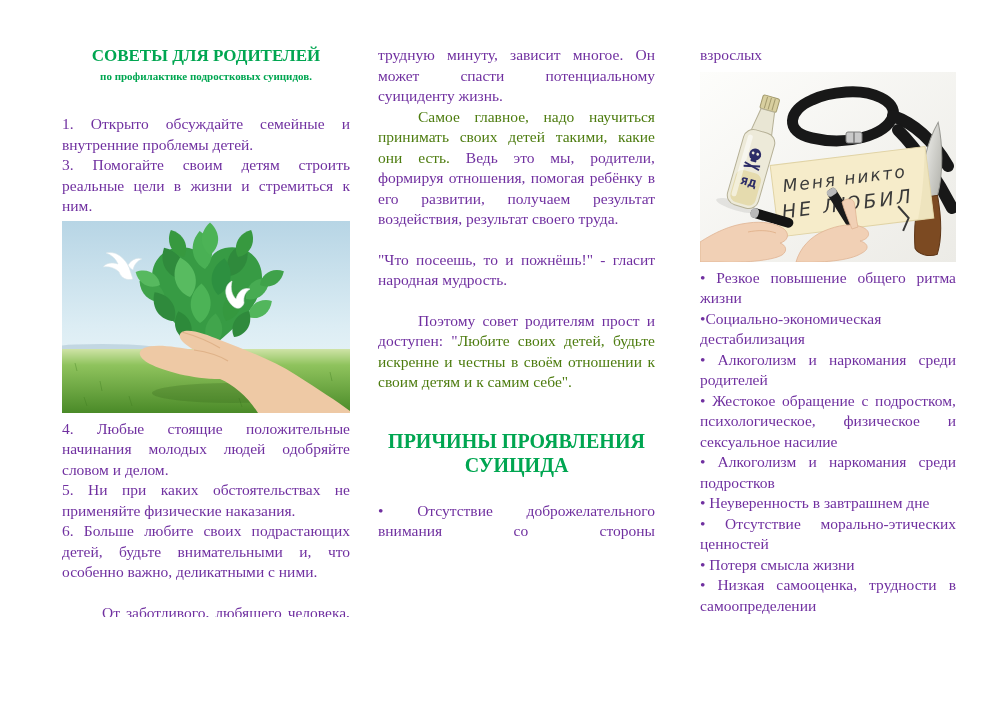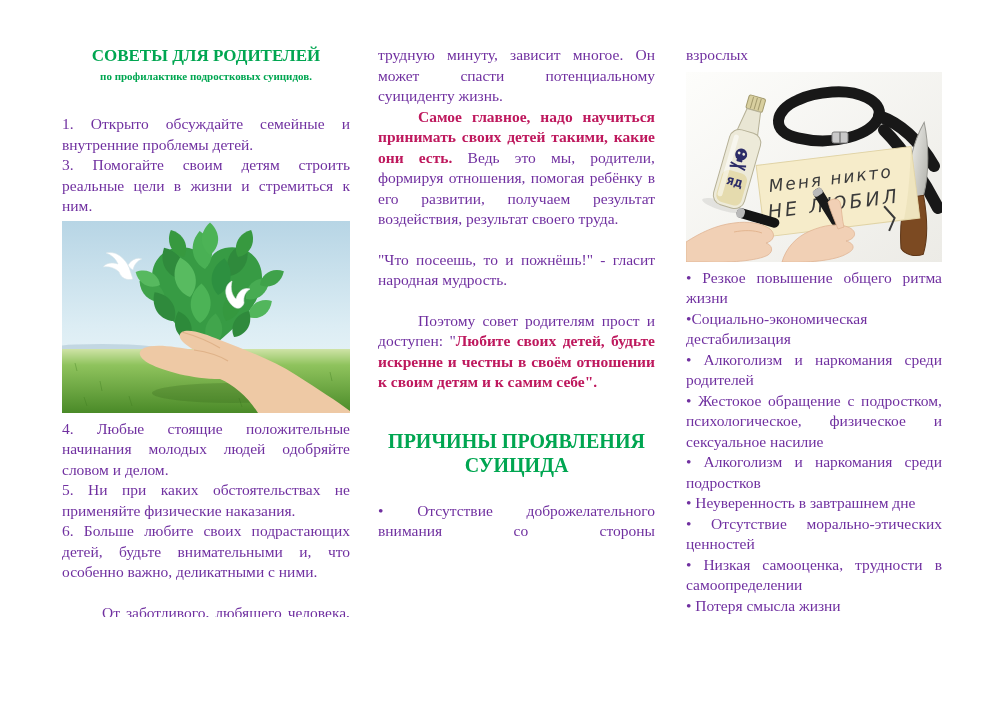--- a/index.html
+++ b/index.html
@@ -7,32 +7,32 @@
     position:relative;
     width:1000px;height:617px;
     background:#ffffff;
     font-family:"Liberation Serif", serif;
     color:#7030A0;
     overflow:hidden;
   }
   .col{position:absolute;top:45px;font-size:15.5px;line-height:20.5px;}
   #col1{left:62px;width:288px;}
   #col2{left:378px;width:277px;}
-  #col3{left:686px;width:256px;}
+  #col3{left:700px;width:256px;}
 
   .jt{text-align:justify;margin:0;}
   .jt-all{text-align:justify;text-align-last:justify;margin:0;}
   .indent{text-indent:40px;}
   .green-head{
     color:#00A651;font-weight:bold;text-align:center;margin:0;
   }
   .h-main{font-size:17px;line-height:21px;}
   .h-sub{font-size:11px;line-height:20px;}
   .h-section{font-size:20px;line-height:24px;margin-top:36px;margin-bottom:24px;}
-  .red{color:#be185d;font-weight:bold;}
+  .red{color:#4d7c0f;font-weight:normal;}
   .spacer{height:20px;}
   .small-spacer{height:8px;}
   .figure{display:block;margin:4px 0 6px 0;}
   .bullets p{margin:0;}
 </style>
 </head>
 <body>
 
 <div class="page">
 
@@ -216,19 +216,19 @@
     </svg>
 
     <div class="bullets">
       <p class="jt">• Резкое повышение общего ритма жизни</p>
       <p class="jt">•Социально-экономическая дестабилизация</p>
       <p class="jt">• Алкоголизм и наркомания среди родителей</p>
       <p class="jt">• Жестокое обращение с подростком, психологическое, физическое и сексуальное насилие</p>
       <p class="jt">• Алкоголизм и наркомания среди подростков</p>
       <p class="jt">• Неуверенность в завтрашнем дне</p>
       <p class="jt">• Отсутствие морально-этических ценностей</p>
+      <p class="jt">• Потеря смысла жизни</p>
       <p class="jt">• Низкая самооценка, трудности в самоопределении</p>
-      <p class="jt">• Потеря смысла жизни</p>
       <p class="jt">• Безответная влюбленность</p>
     </div>
   </div>
 
 </div>
 
 </body></html>

